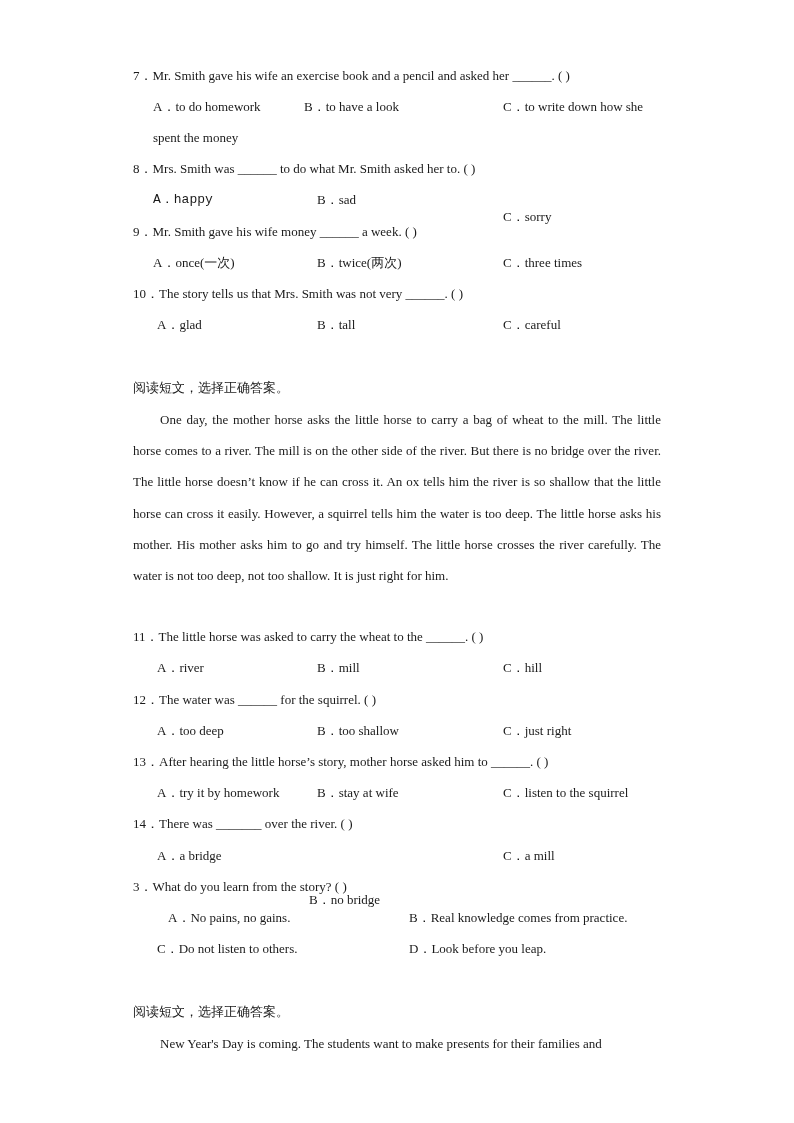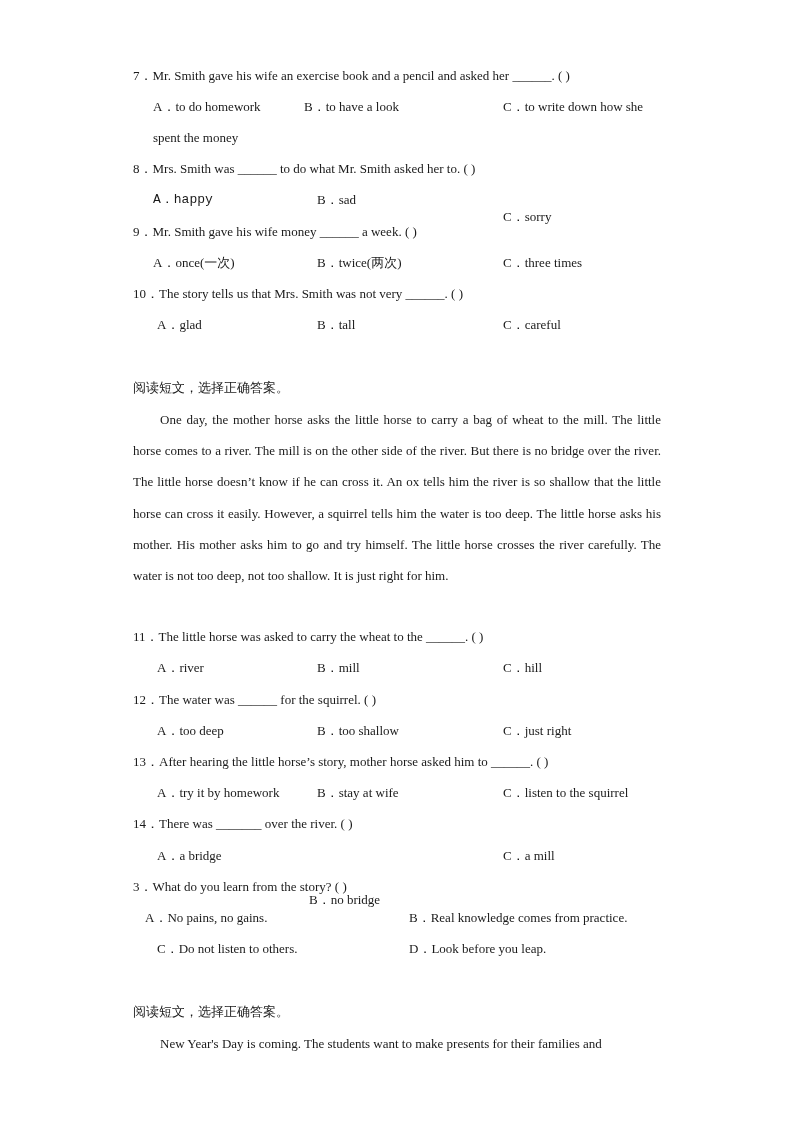--- a/index.html
+++ b/index.html
@@ -74,19 +74,19 @@
 <div class="line q" style="top:816px;">
   <span>14．</span><span>There was _______ over the river. (   )</span>
 </div>
 <div class="line opt" style="top:848px; left:157px;">A．a bridge</div>
 <div class="line opt" style="top:848px; left:309px;margin-top:44px;">B．no bridge</div>
 <div class="line opt" style="top:848px; left:503px;">C．a mill</div>
 
 <div class="line q" style="top:879px;">
   <span>3．</span><span>What do you learn from the story? (   )</span>
 </div>
-<div class="line opt" style="top:910px; left:145px;">A．No pains, no gains.</div>
+<div class="line opt" style="top:910px; left:168px;">A．No pains, no gains.</div>
 <div class="line opt" style="top:910px; left:409px;">B．Real knowledge comes from practice.</div>
 <div class="line opt" style="top:941px; left:157px;">C．Do not listen to others.</div>
 <div class="line opt" style="top:941px; left:409px;">D．Look before you leap.</div>
 
 <div class="line cn" style="top:1004px; left:133px;">阅读短文，选择正确答案。</div>
 <div class="para" style="top:1028px;"><span class="indent"></span><span>New Year's Day is coming. The students want to make presents for their families and</span></div>
 
 </body></html>

